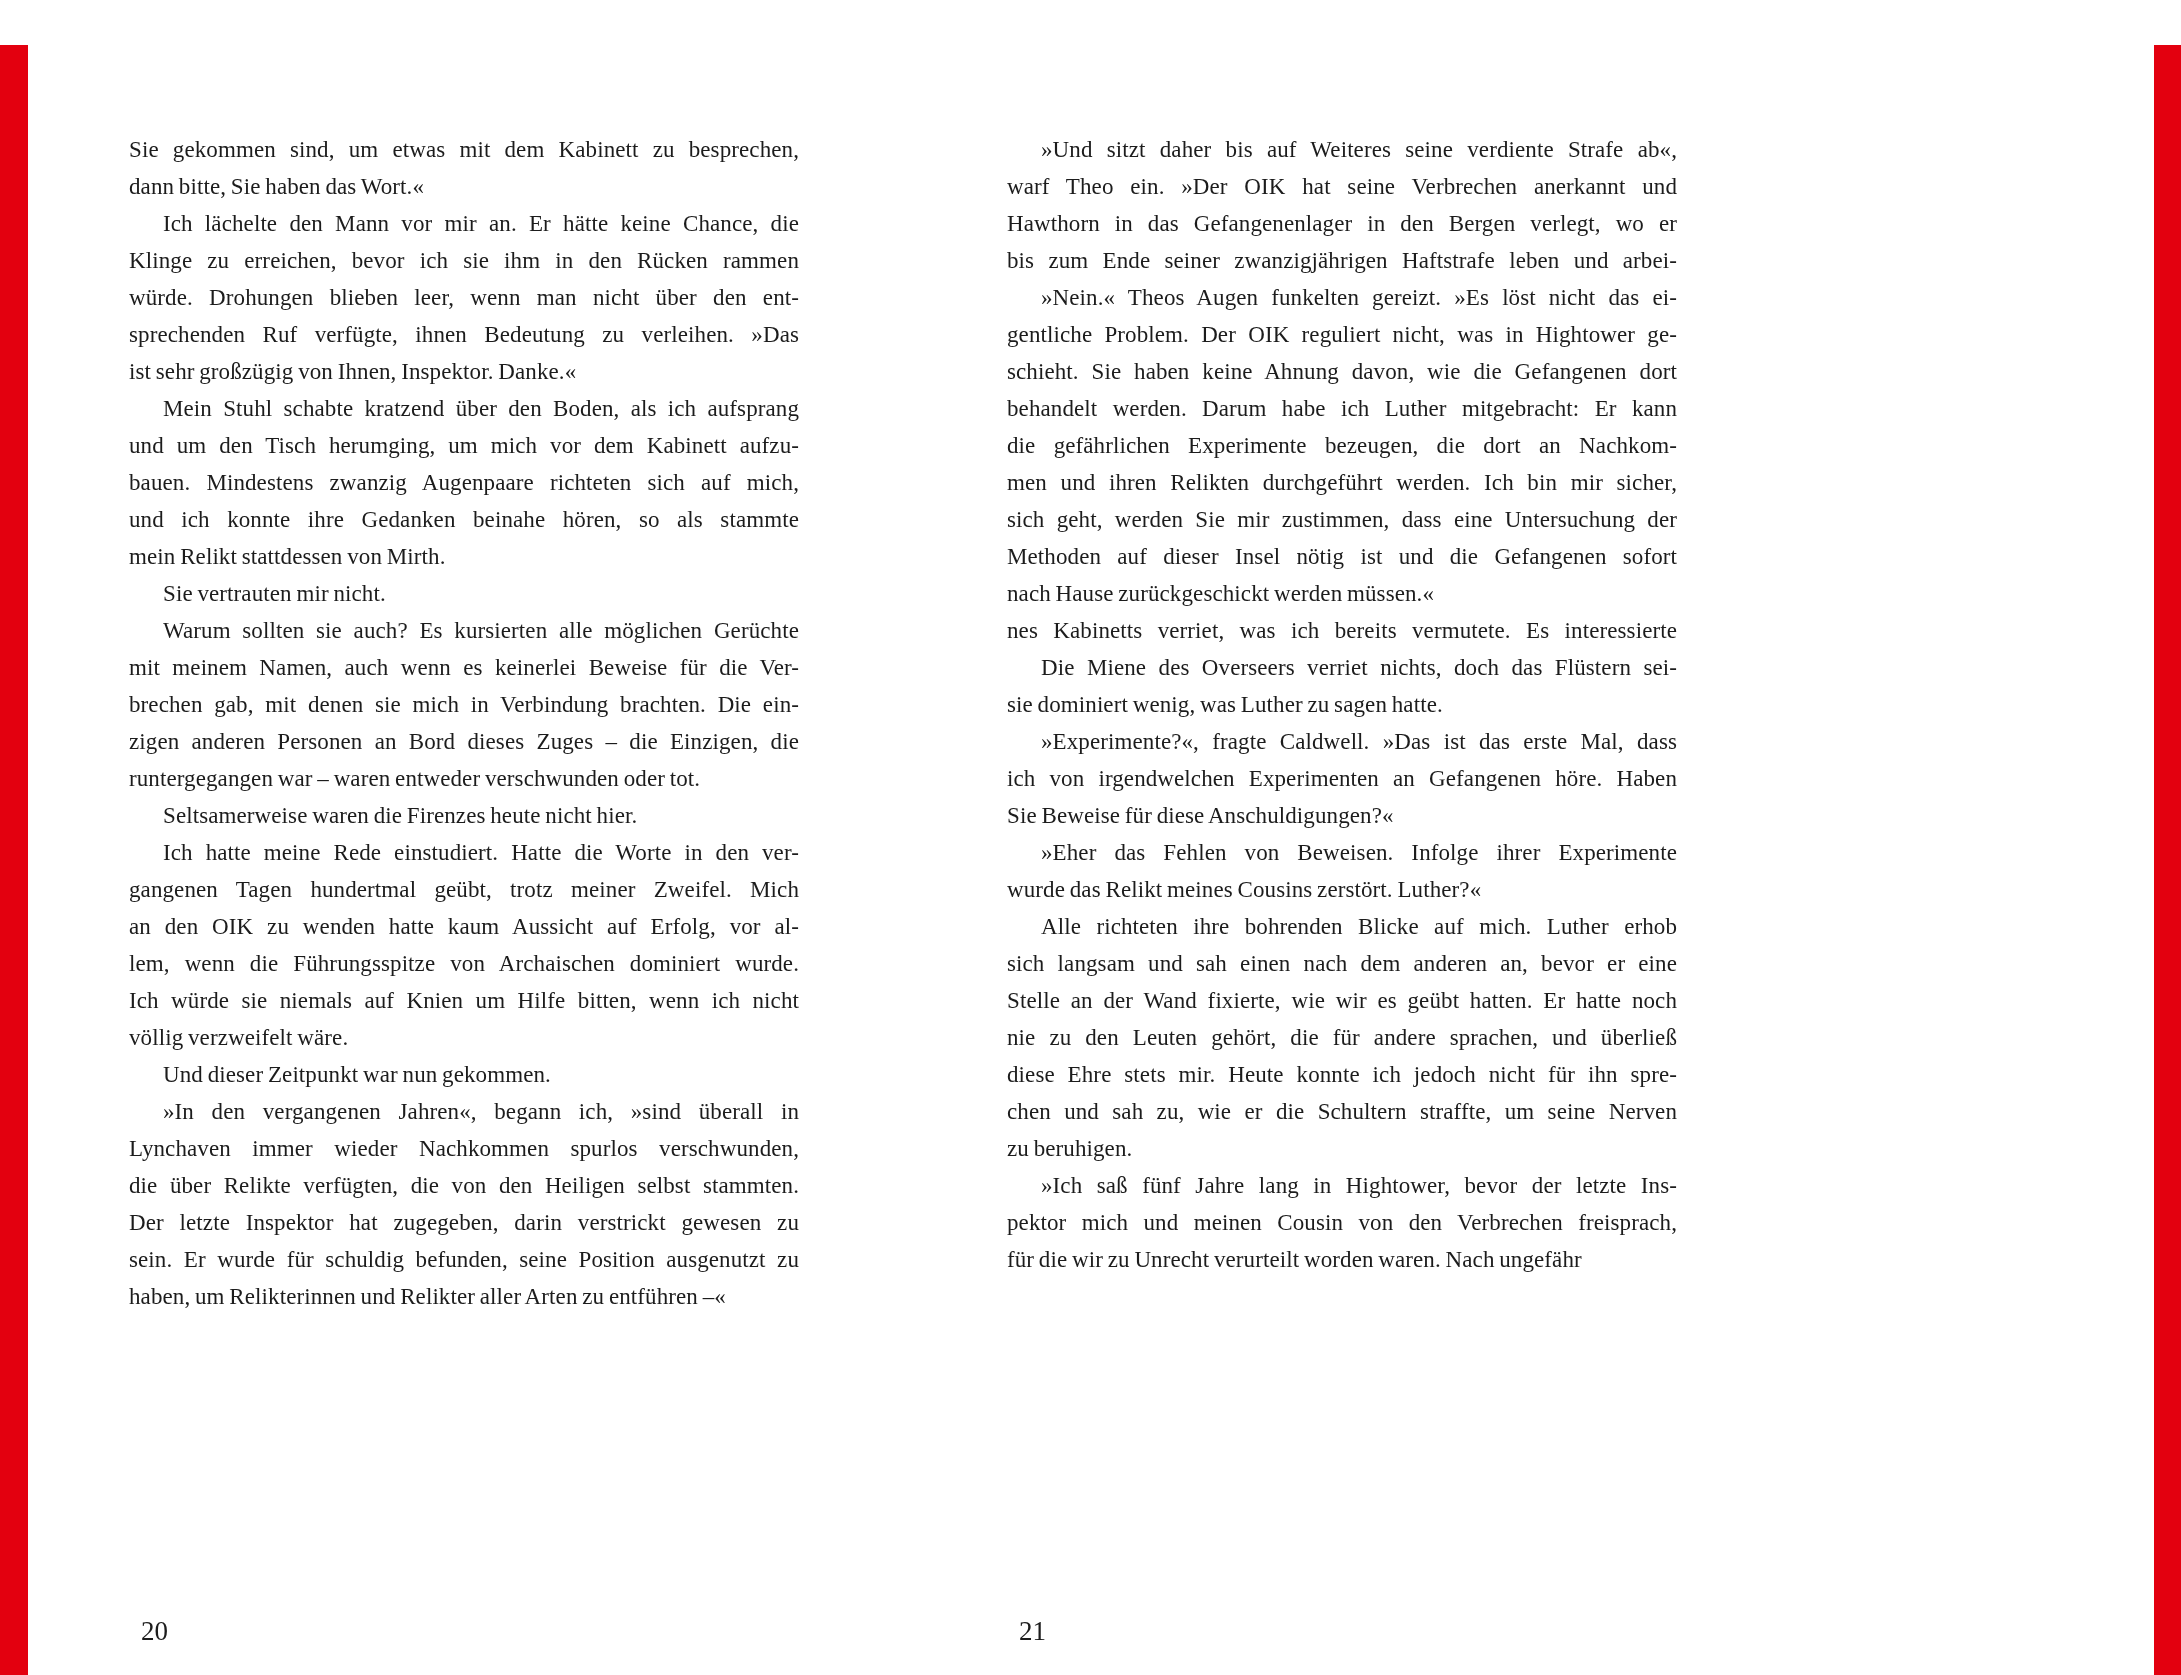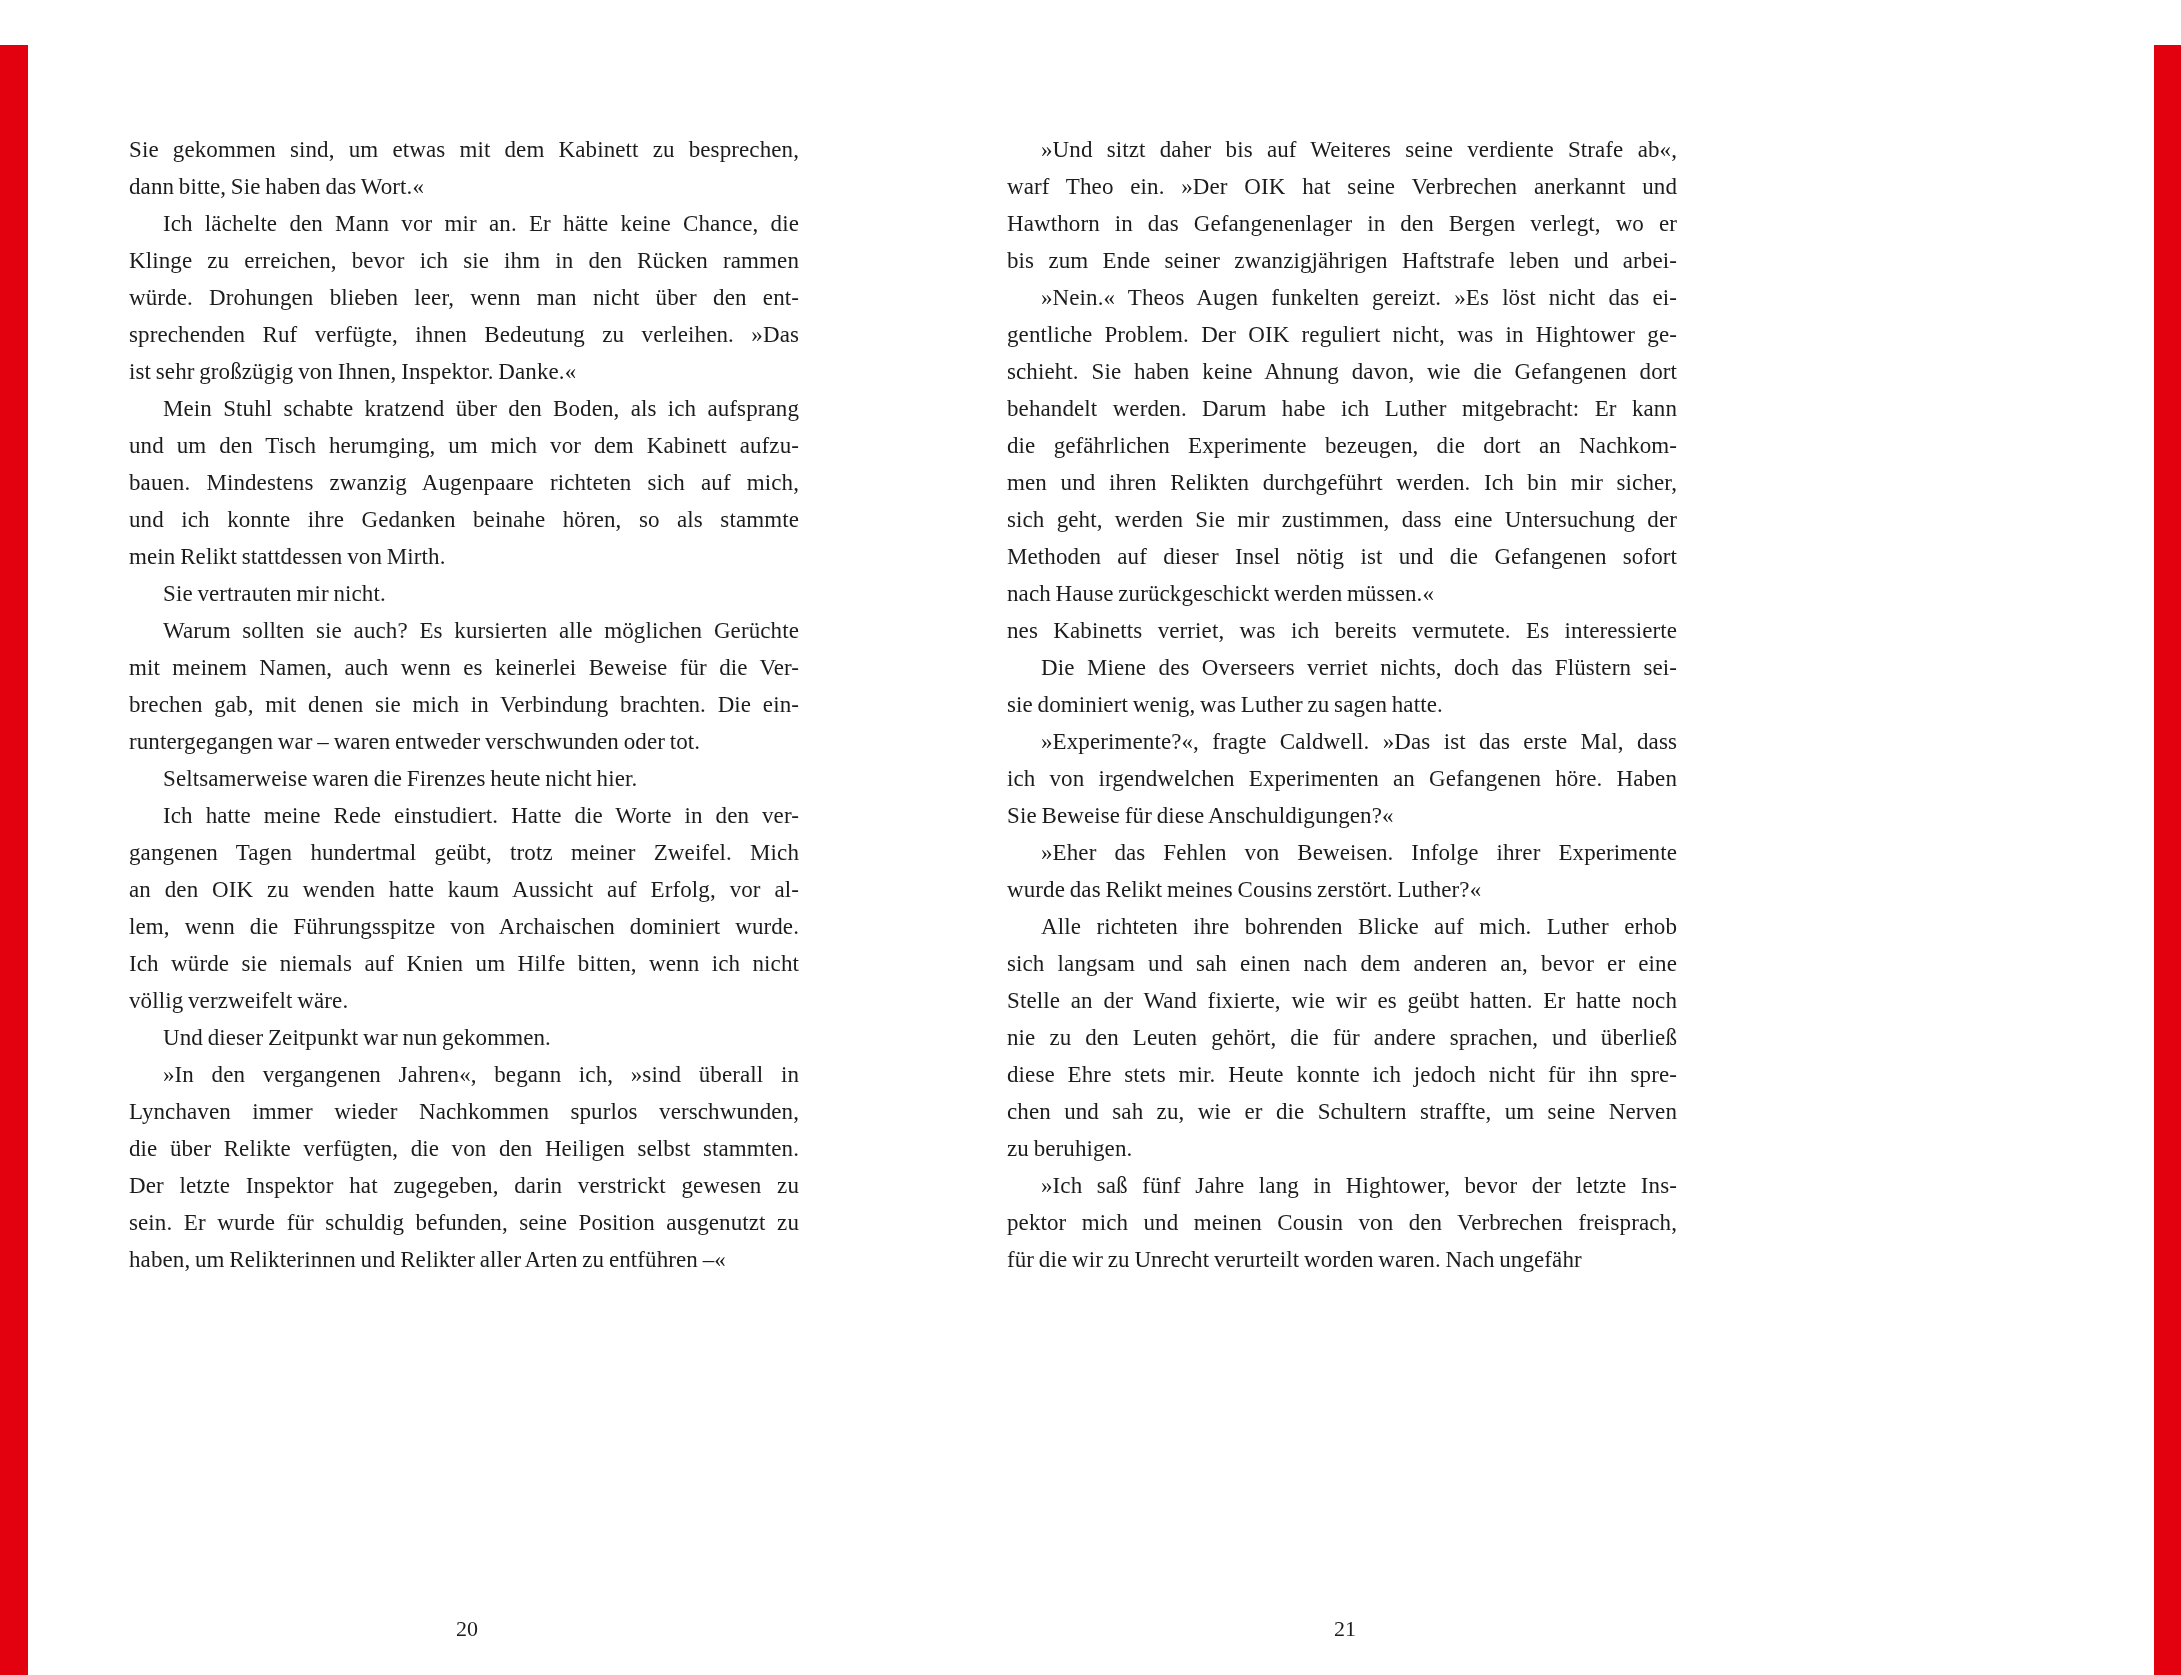--- a/index.html
+++ b/index.html
@@ -53,24 +53,24 @@
   }
   .line.para-end {
     text-align-last: left;
   }
   .line.indent {
     text-indent: 34px;
   }
   .page-number {
     position: absolute;
     top: 1485px;
-    left: 3px;
+    left: 12px;
     width: 100%;
-    text-align: center;
-    font-size: 22px;
+    text-align: left;
+    font-size: 27px;
     color: var(--text, #1c1c1c);
   }
 </style>
 </head>
 <body style="--bg: #ffffff; --edge: #e3000f; --text: #1c1c1c;">
 
 <div class="spread">
 
   <div class="edge-band left-band"></div>
   <div class="edge-band right-band"></div>
@@ -86,20 +86,21 @@
         <div class="line para-end">ist sehr großzügig von Ihnen, Inspektor. Danke.«</div>
         <div class="line indent">Mein Stuhl schabte kratzend über den Boden, als ich aufsprang</div>
         <div class="line">und um den Tisch herumging, um mich vor dem Kabinett aufzu-</div>
         <div class="line">bauen. Mindestens zwanzig Augenpaare richteten sich auf mich,</div>
         <div class="line">und ich konnte ihre Gedanken beinahe hören, so als stammte</div>
         <div class="line para-end">mein Relikt stattdessen von Mirth.</div>
         <div class="line para-end indent">Sie vertrauten mir nicht.</div>
         <div class="line indent">Warum sollten sie auch? Es kursierten alle möglichen Gerüchte</div>
         <div class="line">mit meinem Namen, auch wenn es keinerlei Beweise für die Ver-</div>
         <div class="line">brechen gab, mit denen sie mich in Verbindung brachten. Die ein-</div>
+        <div class="line">zigen anderen Personen an Bord dieses Zuges – die Einzigen, die</div>
         <div class="line para-end">runtergegangen war – waren entweder verschwunden oder tot.</div>
         <div class="line para-end indent">Seltsamerweise waren die Firenzes heute nicht hier.</div>
         <div class="line indent">Ich hatte meine Rede einstudiert. Hatte die Worte in den ver-</div>
         <div class="line">gangenen Tagen hundertmal geübt, trotz meiner Zweifel. Mich</div>
         <div class="line">an den OIK zu wenden hatte kaum Aussicht auf Erfolg, vor al-</div>
         <div class="line">lem, wenn die Führungsspitze von Archaischen dominiert wurde.</div>
         <div class="line">Ich würde sie niemals auf Knien um Hilfe bitten, wenn ich nicht</div>
         <div class="line para-end">völlig verzweifelt wäre.</div>
         <div class="line para-end indent">Und dieser Zeitpunkt war nun gekommen.</div>
         <div class="line indent">»In den vergangenen Jahren«, begann ich, »sind überall in</div>

